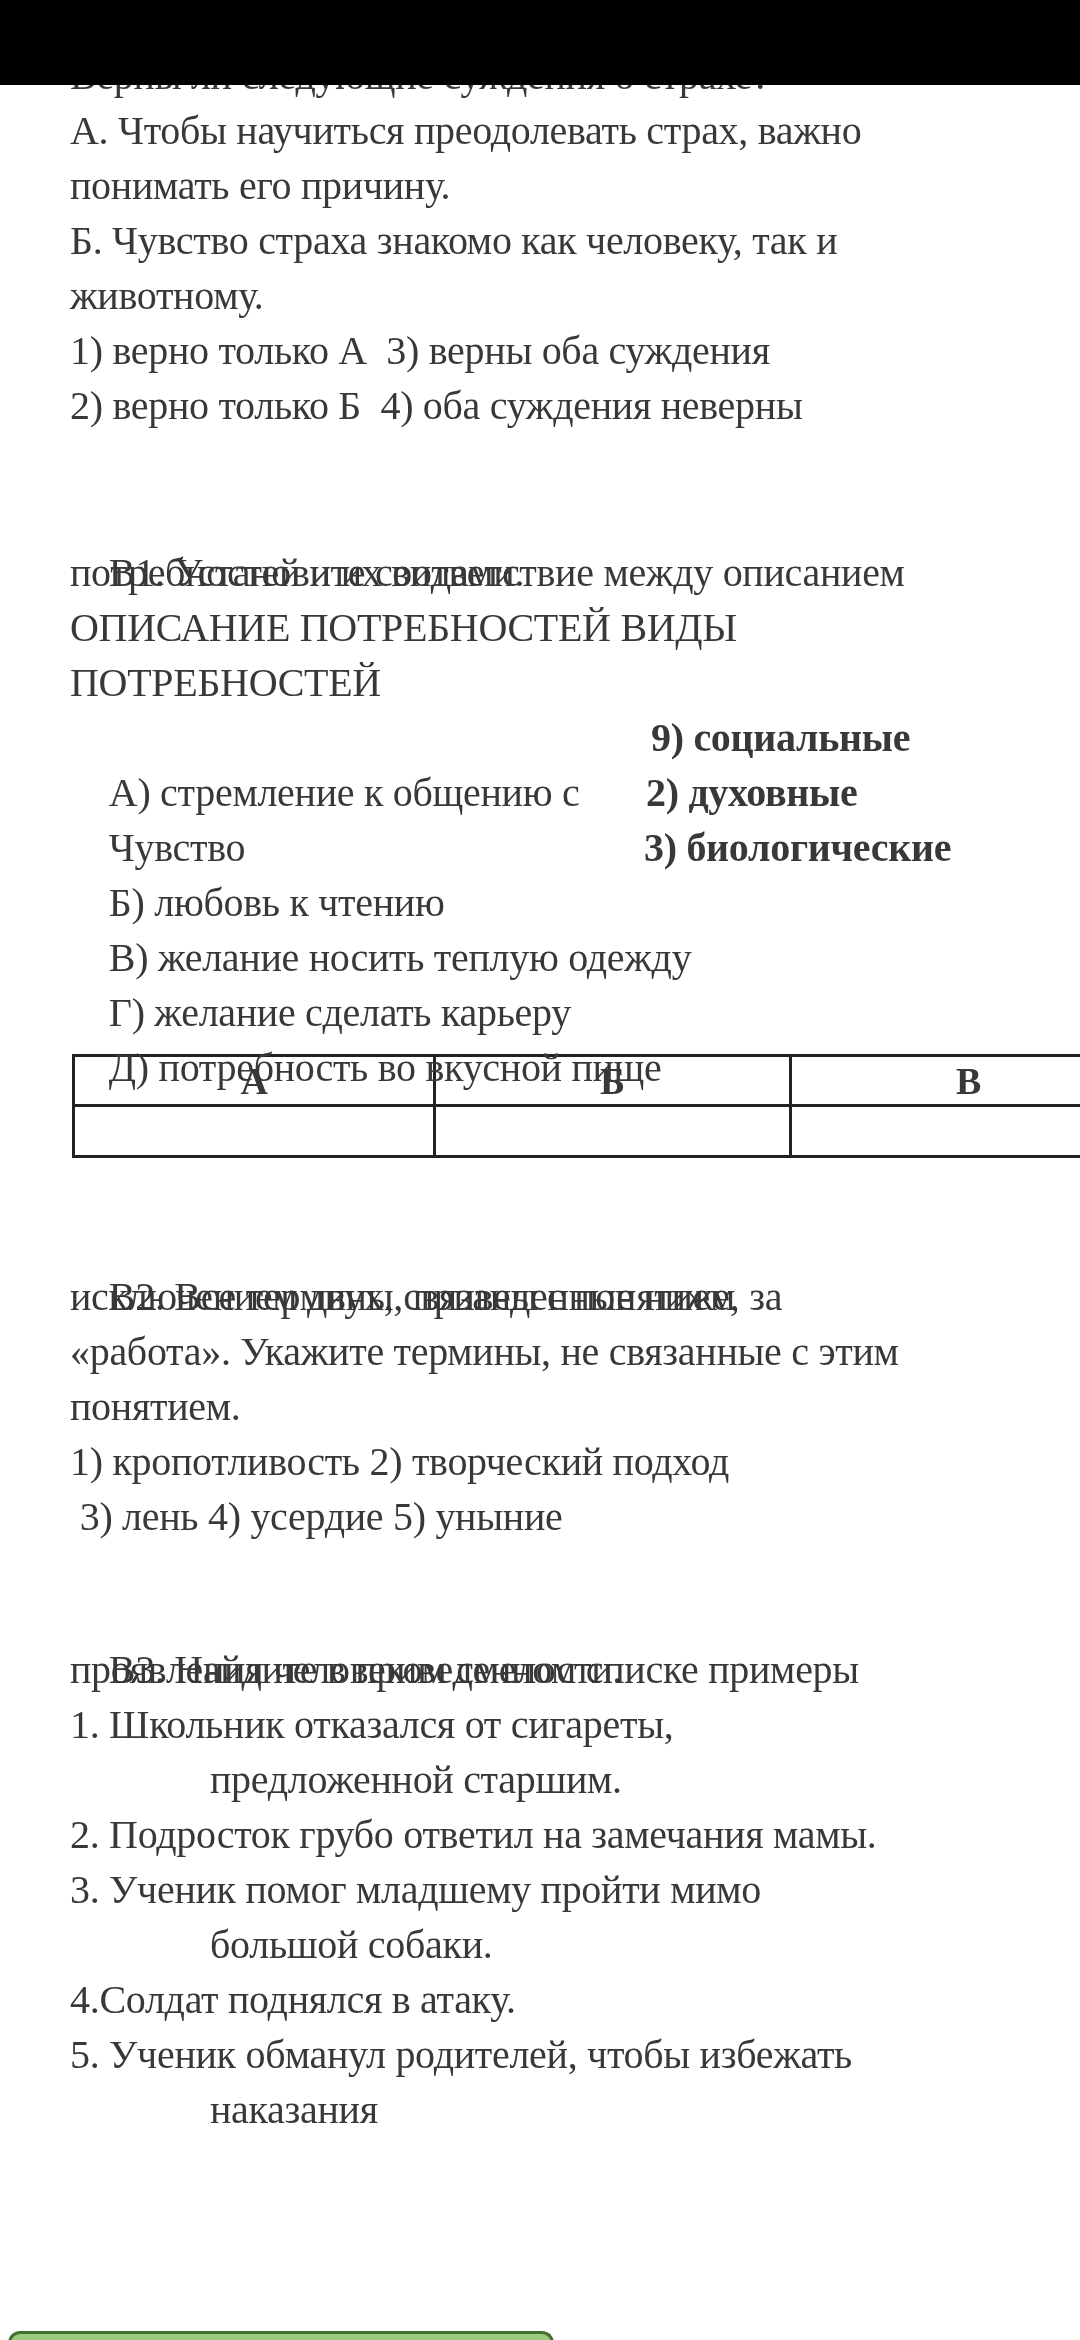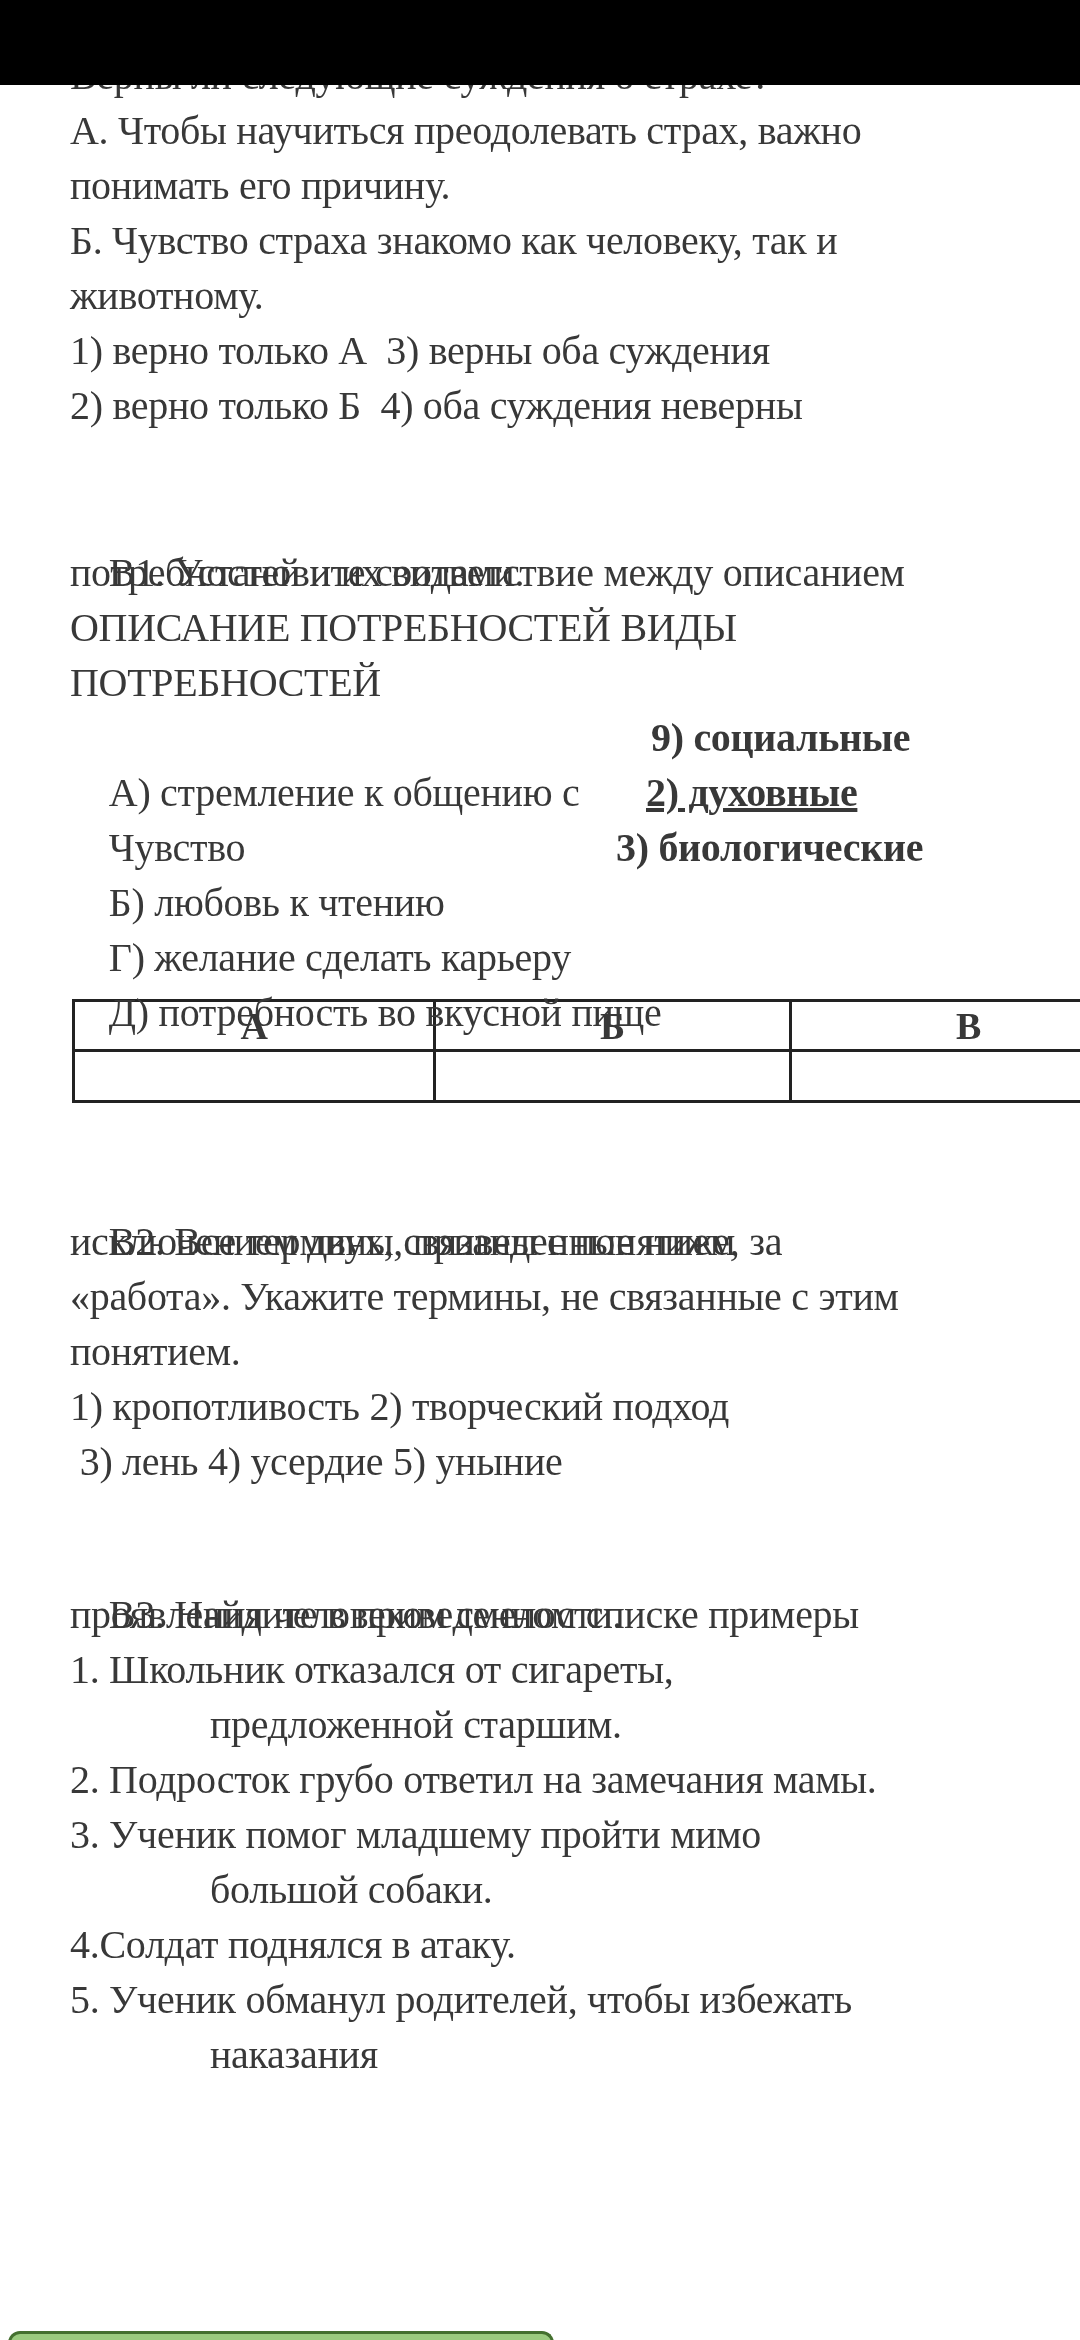--- a/index.html
+++ b/index.html
@@ -31,22 +31,22 @@
     z-index:1;
   }
   .ln{
     padding-left:70px;padding-right:40px;
     white-space:pre;height:55px;position:relative;
   }
   .ln.indent{padding-left:210px;}
   .bold{font-weight:normal;}
   .right-opt{position:absolute;top:0;font-weight:bold;}
   .rx1{left:651px;}
-  .rx2{left:646px;text-decoration:underline;}
-  .rx3{left:616px;}
+  .rx2{left:646px;}
+  .rx3{left:644px;}
   .sp57{height:57px;}
   .sp14{height:14px;}
   .sp56{height:56px;}
   .sp43{height:43px;}
   table.answer{
     border-collapse:collapse;table-layout:fixed;
     margin-left:72px;width:1073px;
   }
   table.answer td{
     border:3px solid var(--table-border);
@@ -98,20 +98,23 @@
   </div>
   <div class="ln">
     <span>Чувство</span>
     <span class="right-opt rx2">2) духовные</span>
   </div>
   <div class="ln">
     <span class="bold">Б)</span><span> любовь к чтению</span>
     <span class="right-opt rx3">3) биологические</span>
   </div>
   <div class="ln">
+    <span class="bold">В)</span><span> желание носить теплую одежду</span>
+  </div>
+  <div class="ln">
     <span class="bold">Г)</span><span> желание сделать карьеру</span>
   </div>
   <div class="ln">
     <span class="bold">Д)</span><span> потребность во вкусной пище</span>
   </div>
 
   <div class="sp14"></div>
 
   <table class="answer">
     <colgroup>

